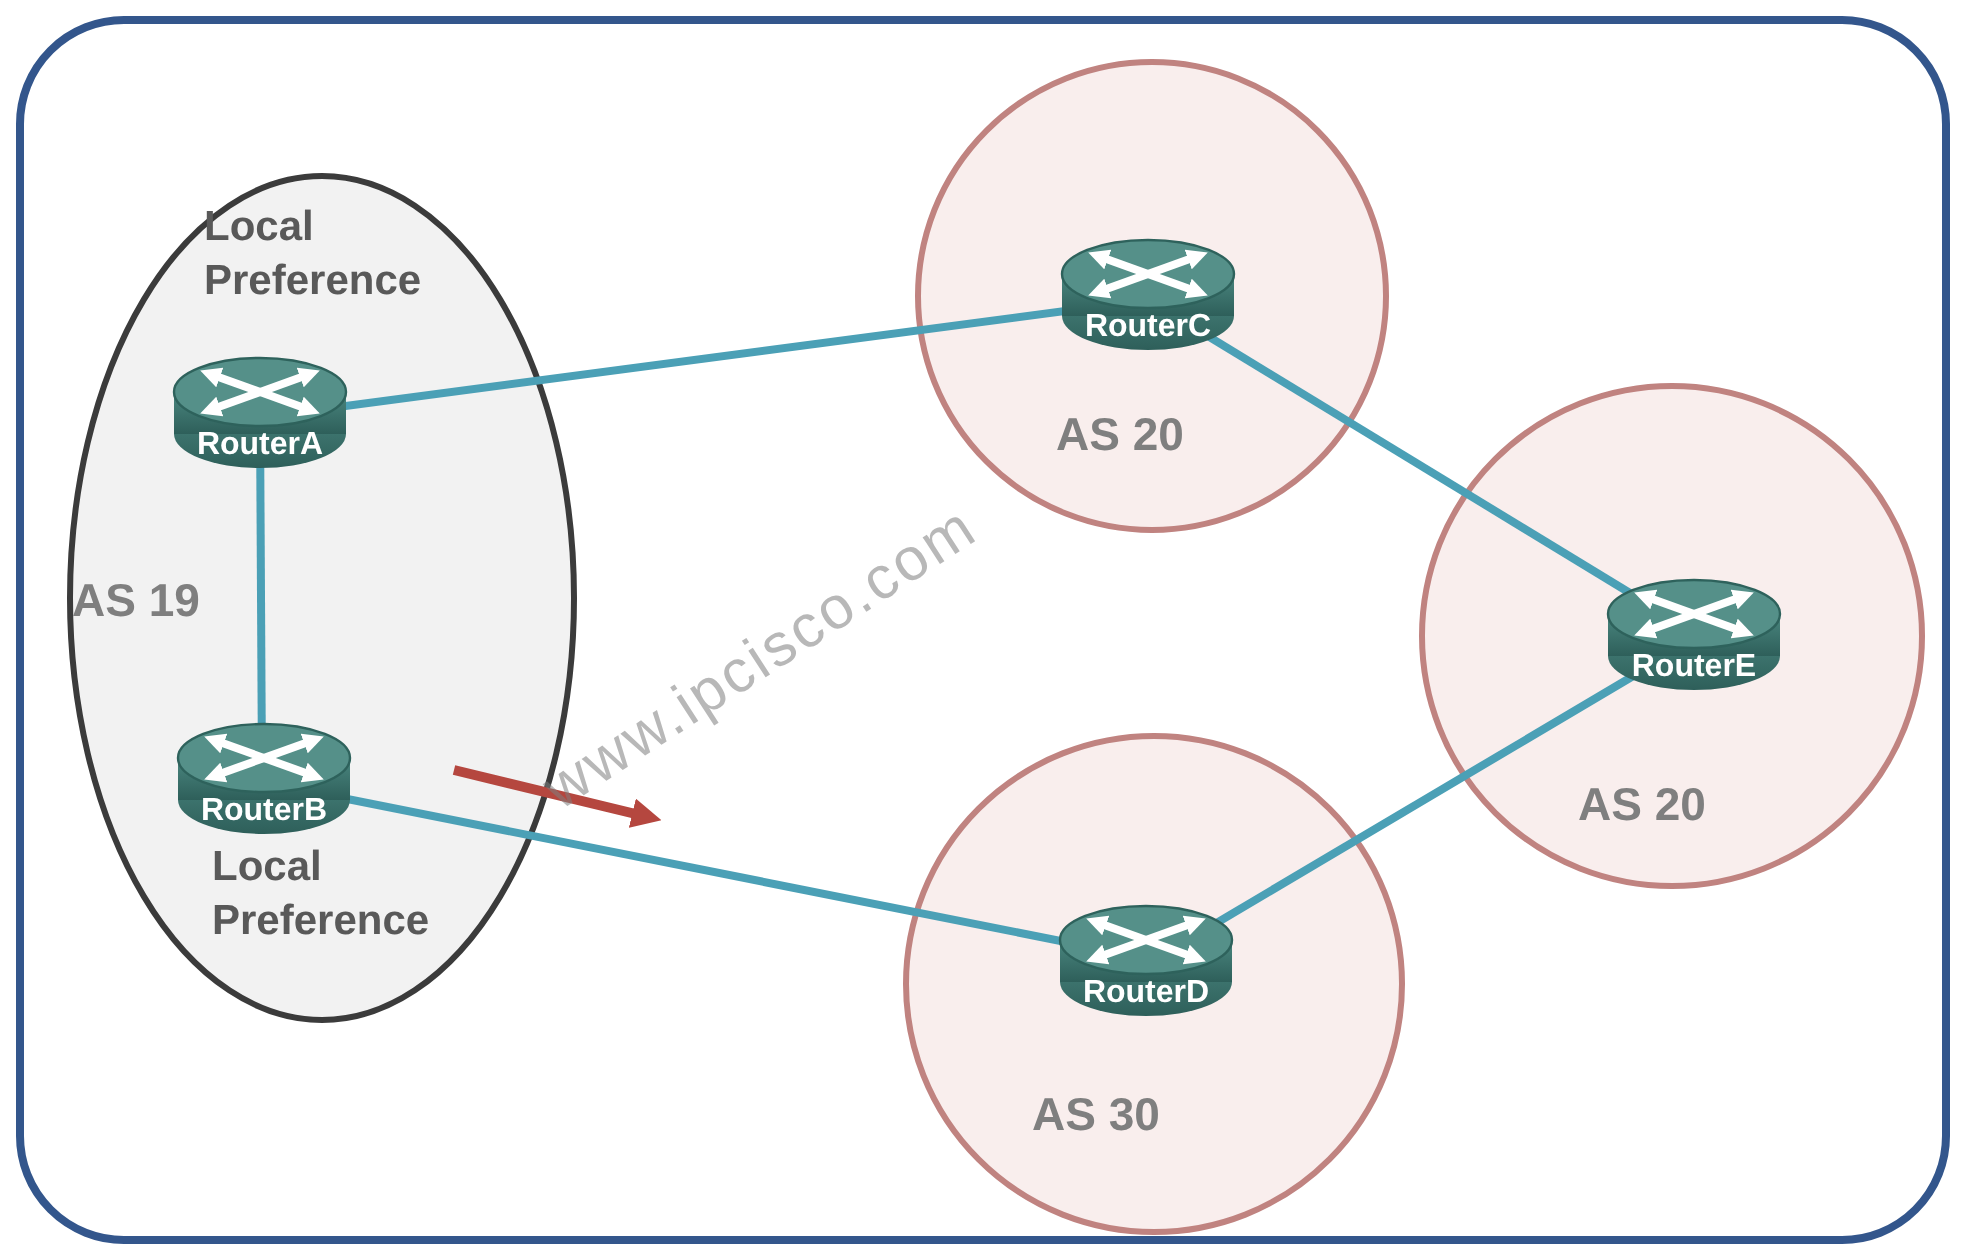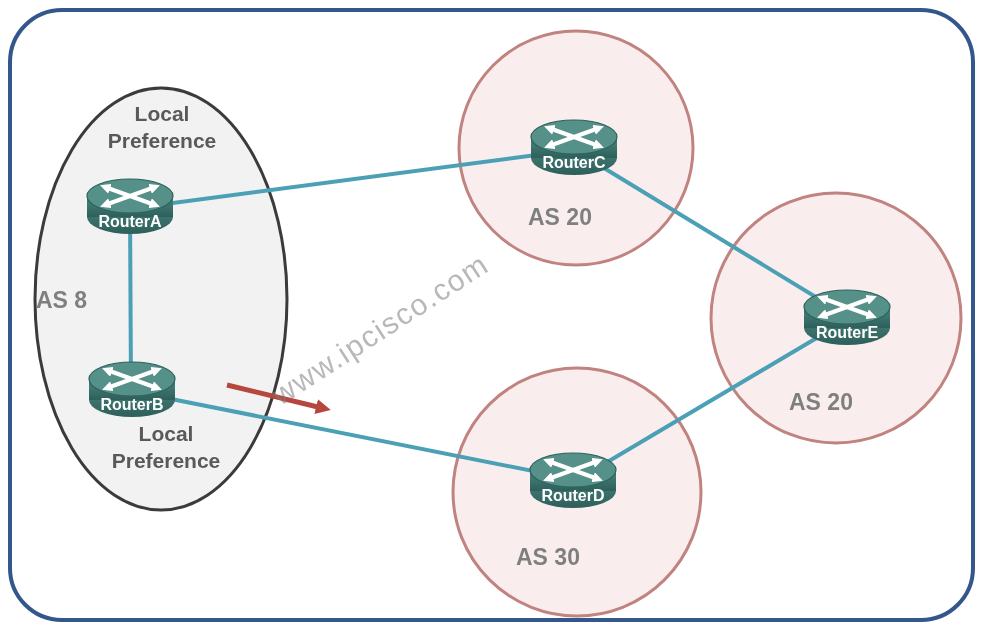--- a/index.html
+++ b/index.html
@@ -14,21 +14,20 @@
     position:absolute;
     left:8px;top:8px;right:8px;bottom:8px;
     border:4px solid #33568C;
     border-radius:54px;
     background:transparent;
     pointer-events:none;
   }
   svg.layer{position:absolute;left:0;top:0;}
   .note{
     position:absolute;
-    text-align:center;
     font-weight:bold;
     font-size:21px;
     line-height:27px;
     color:#595959;
   }
   .as-label{
     position:absolute;
     font-weight:bold;
     font-size:23px;
     color:#7F7F7F;
@@ -135,19 +134,19 @@
 
   <div class="note" style="left:102px;top:100px;width:120px;">
     <div>Local</div>
     <div>Preference</div>
   </div>
   <div class="note" style="left:106px;top:420px;width:120px;">
     <div>Local</div>
     <div>Preference</div>
   </div>
 
-  <div class="as-label" style="left:36px;top:287px;">AS 8</div>
+  <div class="as-label" style="left:36px;top:287px;">AS 19</div>
   <div class="as-label" style="left:528px;top:204px;">AS 20</div>
   <div class="as-label" style="left:488px;top:544px;margin-left:28px;">AS 30</div>
   <div class="as-label" style="left:789px;top:389px;">AS 20</div>
 
   <div class="frame"></div>
 </div>
 
 </body></html>

